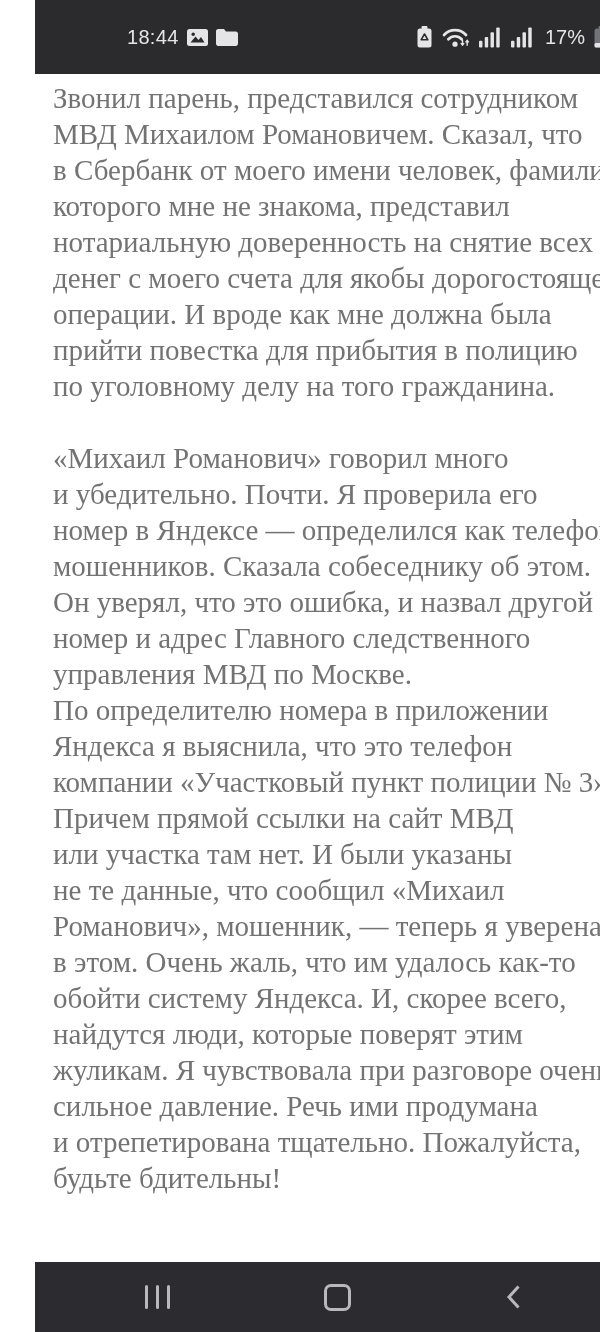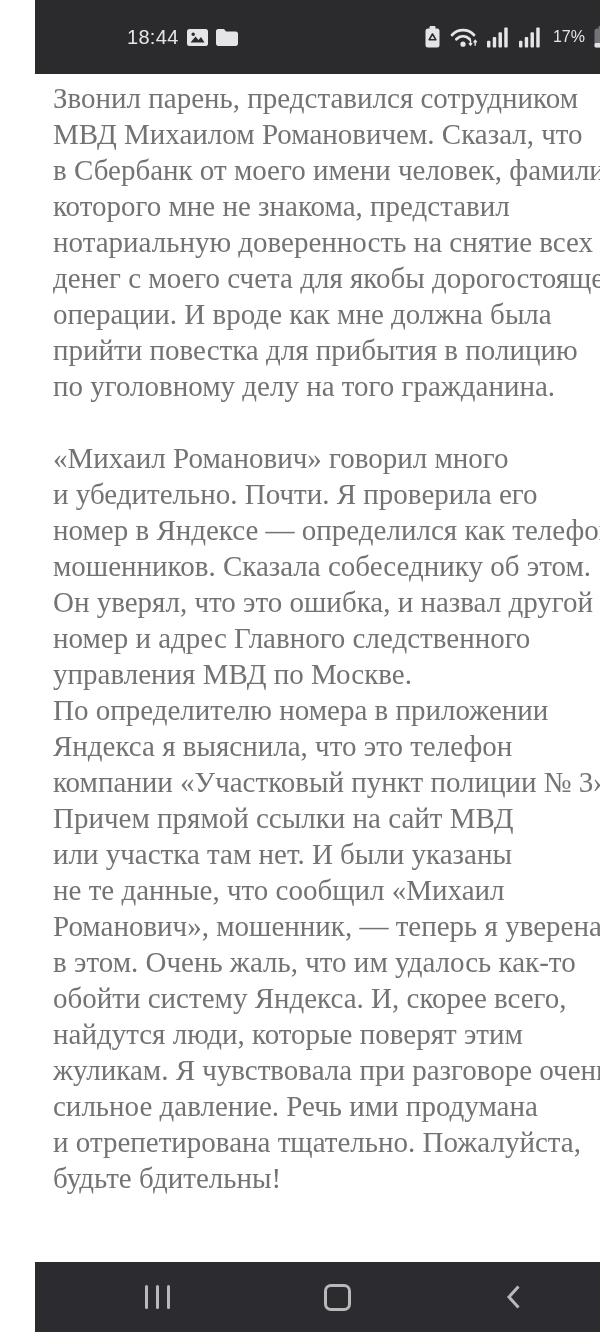--- a/index.html
+++ b/index.html
@@ -15,21 +15,21 @@
   .status-bar{
     height:74px;flex:0 0 74px;
     background:#2b2b2e;
     display:flex;align-items:center;justify-content:space-between;
     padding:0 22px 0 92px;box-sizing:border-box;
     color:#e5e5e7;
   }
   .sb-left{display:flex;align-items:center;gap:8px;}
   .sb-right{display:flex;align-items:center;gap:9px;}
   .sb-time{font-size:20px;letter-spacing:.3px;line-height:1;}
-  .sb-pct{font-size:16px;line-height:1;margin-left:2px;}
+  .sb-pct{font-size:20px;line-height:1;margin-left:2px;}
   .sb-icon{display:flex;align-items:center;}
   
   .content{
     flex:1 1 auto;
     padding:6px 10px 0 18px;
     box-sizing:border-box;
     overflow:hidden;
     background:#ffffff;
   }
   .content p{

